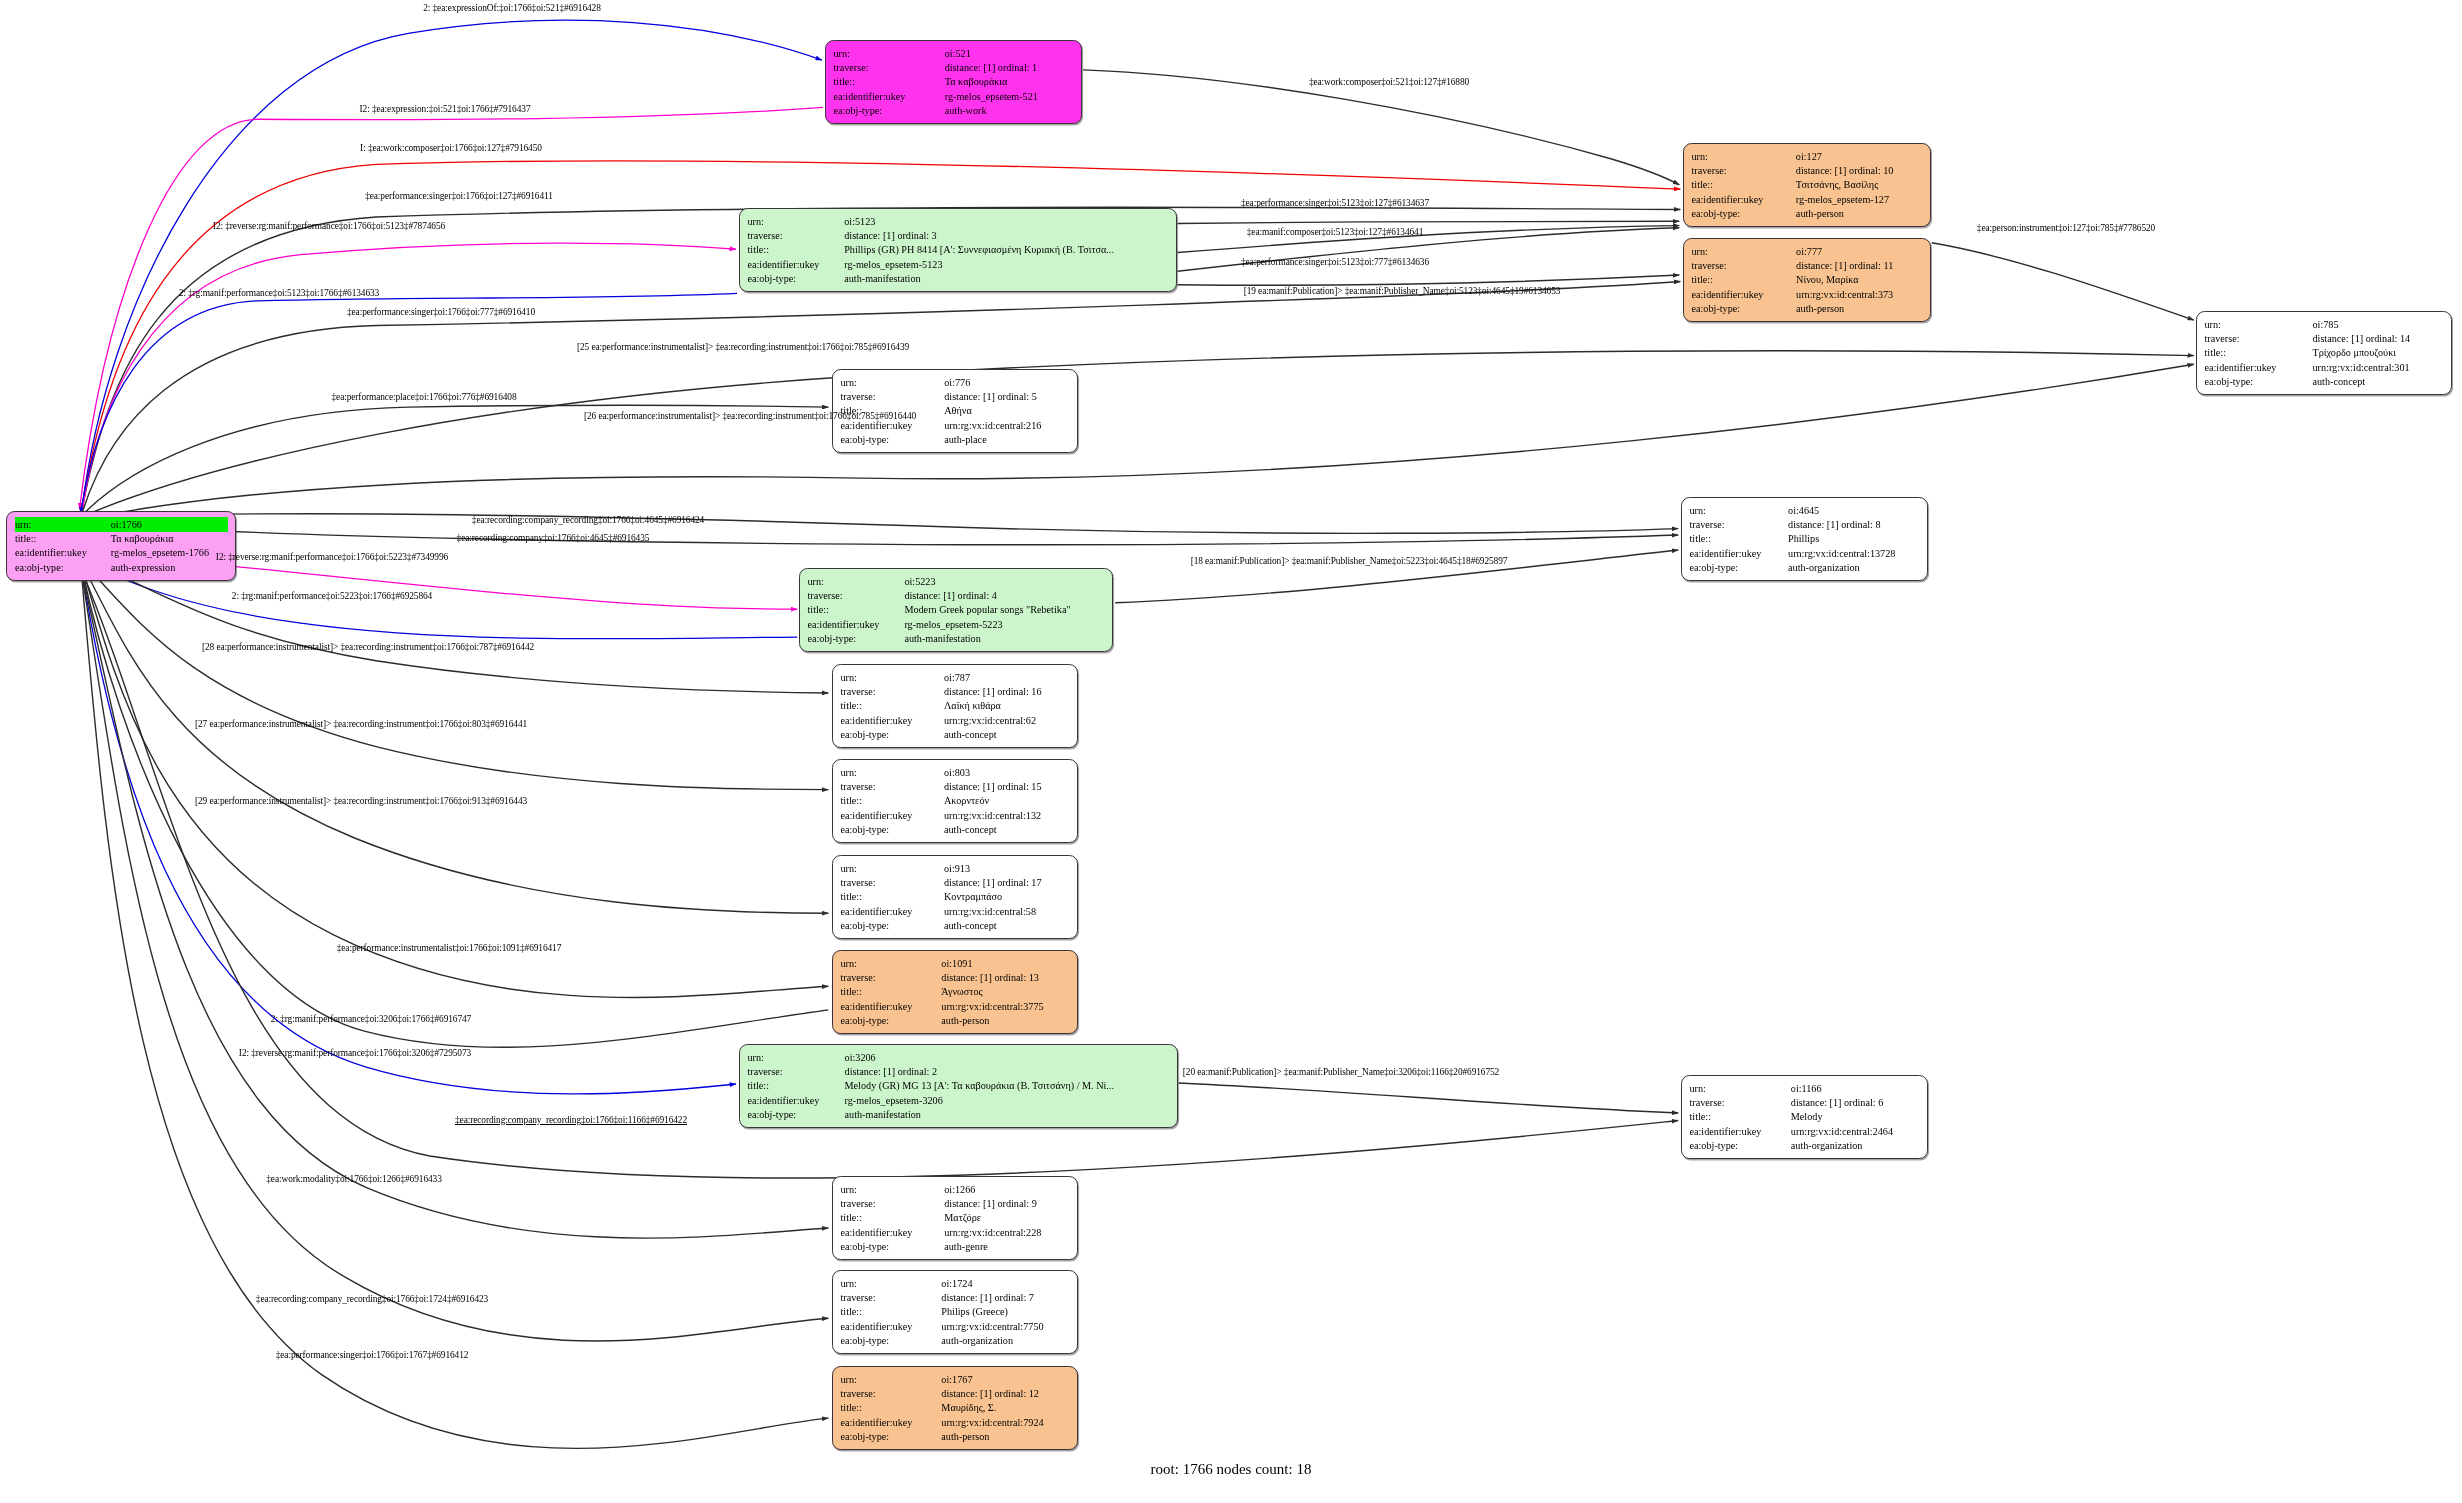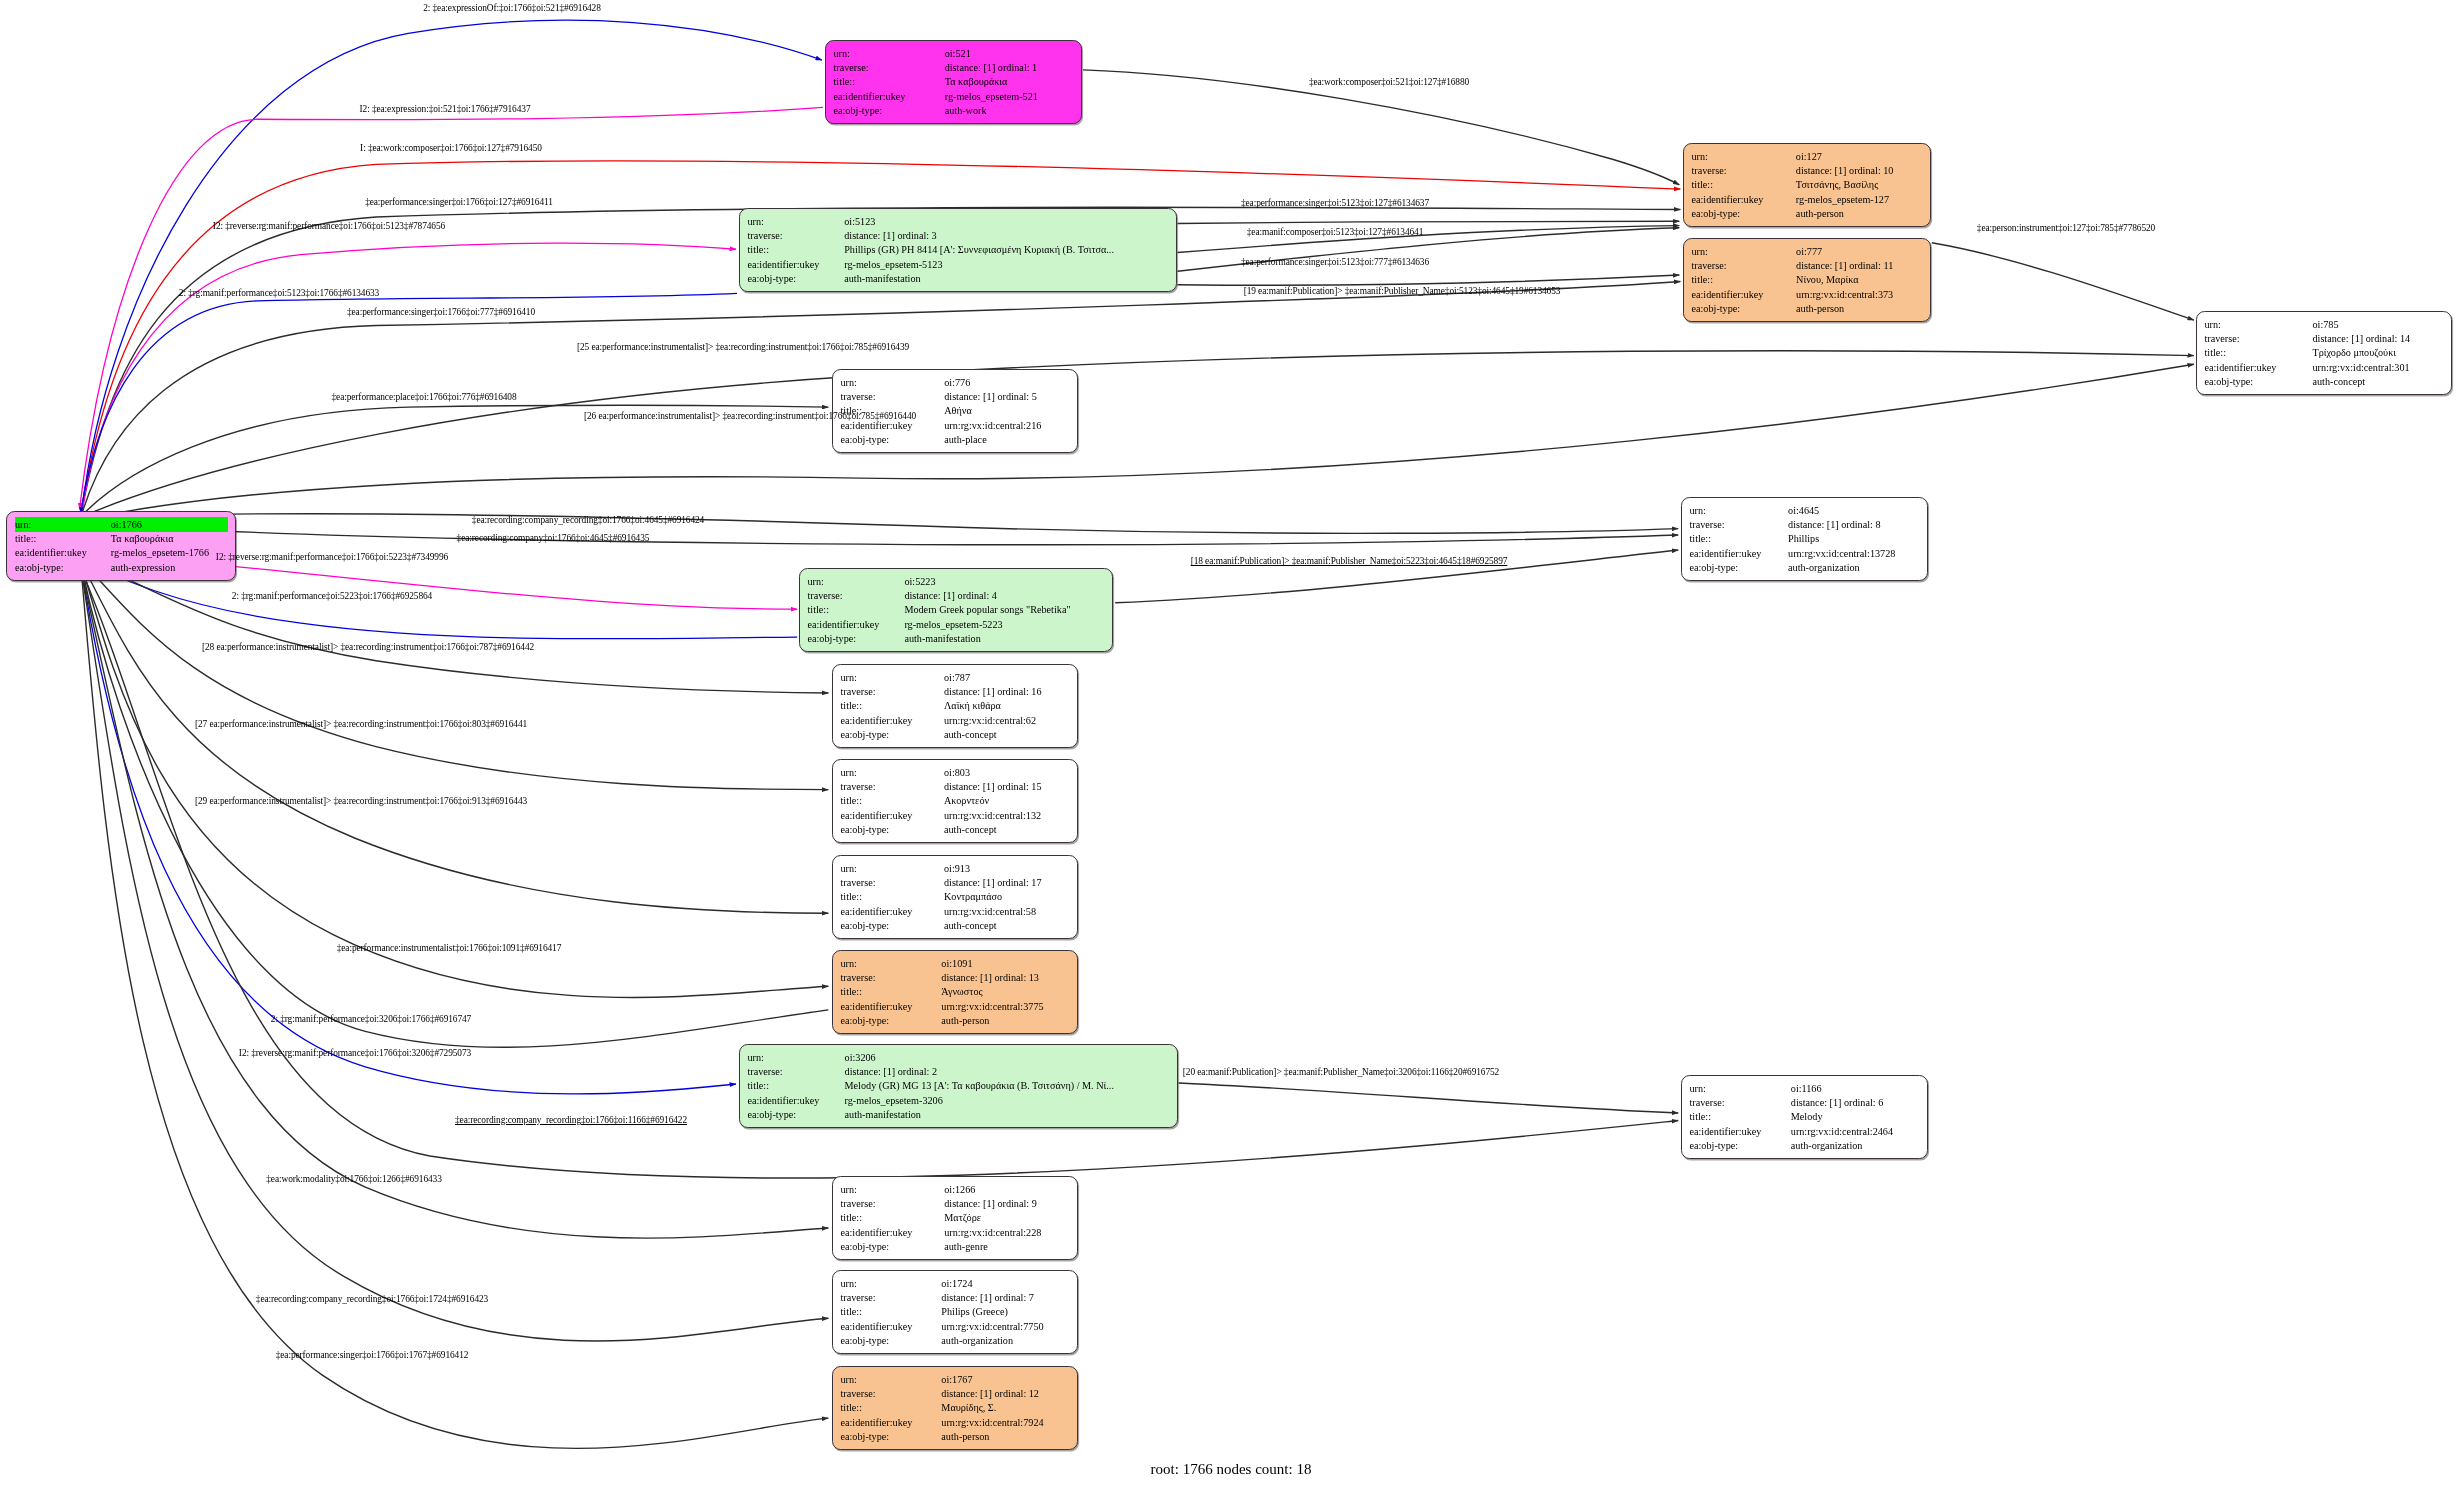--- a/index.html
+++ b/index.html
@@ -541,36 +541,36 @@
               <td class="v">auth-person</td>
             </tr>
           </tbody>
         </table>
       </div>
     </div>
   <div id="label-layer">
       <div class="elabel" style="left: 512px; top: 7.5px;">2: ‡ea:expressionOf:‡oi:1766‡oi:521‡#6916428</div>
       <div class="elabel" style="left: 445px; top: 109px;">I2: ‡ea:expression:‡oi:521‡oi:1766‡#7916437</div>
       <div class="elabel" style="left: 451px; top: 148px;">I: ‡ea:work:composer‡oi:1766‡oi:127‡#7916450</div>
-      <div class="elabel" style="left: 459px; top: 202px;">‡ea:performance:singer‡oi:1766‡oi:127‡#6916411</div>
+      <div class="elabel" style="left: 459px; top: 196px;">‡ea:performance:singer‡oi:1766‡oi:127‡#6916411</div>
       <div class="elabel" style="left: 329px; top: 226px;">I2: ‡reverse:rg:manif:performance‡oi:1766‡oi:5123‡#7874656</div>
       <div class="elabel" style="left: 279px; top: 293px;">2: ‡rg:manif:performance‡oi:5123‡oi:1766‡#6134633</div>
       <div class="elabel" style="left: 441px; top: 312px;">‡ea:performance:singer‡oi:1766‡oi:777‡#6916410</div>
       <div class="elabel" style="left: 424px; top: 397px;">‡ea:performance:place‡oi:1766‡oi:776‡#6916408</div>
       <div class="elabel" style="left: 1389px; top: 82px;">‡ea:work:composer‡oi:521‡oi:127‡#16880</div>
       <div class="elabel" style="left: 1335px; top: 203px;">‡ea:performance:singer‡oi:5123‡oi:127‡#6134637</div>
       <div class="elabel" style="left: 1335px; top: 232px;">‡ea:manif:composer‡oi:5123‡oi:127‡#6134641</div>
       <div class="elabel" style="left: 1335px; top: 262px;">‡ea:performance:singer‡oi:5123‡oi:777‡#6134636</div>
       <div class="elabel" style="left: 1402px; top: 291px;">[19 ea:manif:Publication]&gt; ‡ea:manif:Publisher_Name‡oi:5123‡oi:4645‡19#6134653</div>
       <div class="elabel" style="left: 2066px; top: 228px;">‡ea:person:instrument‡oi:127‡oi:785‡#7786520</div>
       <div class="elabel" style="left: 743px; top: 347px;">[25 ea:performance:instrumentalist]&gt; ‡ea:recording:instrument‡oi:1766‡oi:785‡#6916439</div>
       <div class="elabel" style="left: 750px; top: 416px;">[26 ea:performance:instrumentalist]&gt; ‡ea:recording:instrument‡oi:1766‡oi:785‡#6916440</div>
       <div class="elabel" style="left: 588px; top: 520px;">‡ea:recording:company_recording‡oi:1766‡oi:4645‡#6916424</div>
       <div class="elabel" style="left: 553px; top: 538px;">‡ea:recording:company‡oi:1766‡oi:4645‡#6916435</div>
-      <div class="elabel" style="left: 1349px; top: 561px; text-decoration: underline;">[18 ea:manif:Publication]&gt; ‡ea:manif:Publisher_Name‡oi:5223‡oi:4645‡18#6925897</div>
+      <div class="elabel" style="left: 1349px; top: 561px;">[18 ea:manif:Publication]&gt; ‡ea:manif:Publisher_Name‡oi:5223‡oi:4645‡18#6925897</div>
       <div class="elabel" style="left: 332px; top: 557px;">I2: ‡reverse:rg:manif:performance‡oi:1766‡oi:5223‡#7349996</div>
       <div class="elabel" style="left: 332px; top: 596px;">2: ‡rg:manif:performance‡oi:5223‡oi:1766‡#6925864</div>
       <div class="elabel" style="left: 368px; top: 647px;">[28 ea:performance:instrumentalist]&gt; ‡ea:recording:instrument‡oi:1766‡oi:787‡#6916442</div>
       <div class="elabel" style="left: 361px; top: 724px;">[27 ea:performance:instrumentalist]&gt; ‡ea:recording:instrument‡oi:1766‡oi:803‡#6916441</div>
       <div class="elabel" style="left: 361px; top: 801px;">[29 ea:performance:instrumentalist]&gt; ‡ea:recording:instrument‡oi:1766‡oi:913‡#6916443</div>
       <div class="elabel" style="left: 422px; top: 948px; margin-left: 27px;">‡ea:performance:instrumentalist‡oi:1766‡oi:1091‡#6916417</div>
       <div class="elabel" style="left: 371px; top: 1019px;">2: ‡rg:manif:performance‡oi:3206‡oi:1766‡#6916747</div>
       <div class="elabel" style="left: 355px; top: 1053px;">I2: ‡reverse:rg:manif:performance‡oi:1766‡oi:3206‡#7295073</div>
       <div class="elabel" style="left: 1341px; top: 1072px;">[20 ea:manif:Publication]&gt; ‡ea:manif:Publisher_Name‡oi:3206‡oi:1166‡20#6916752</div>
       <div class="elabel" style="left: 571px; top: 1120px; text-decoration: underline;">‡ea:recording:company_recording‡oi:1766‡oi:1166‡#6916422</div>

